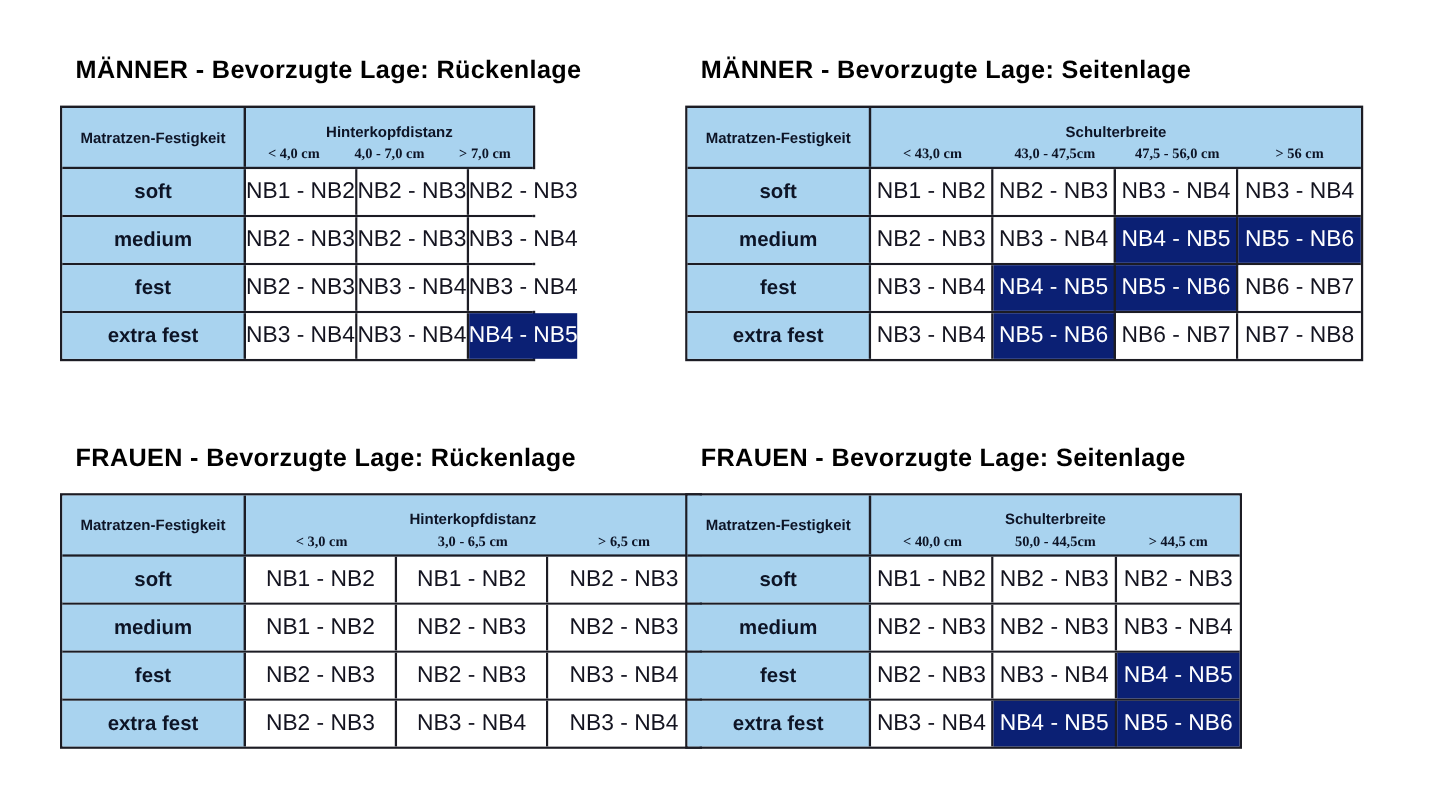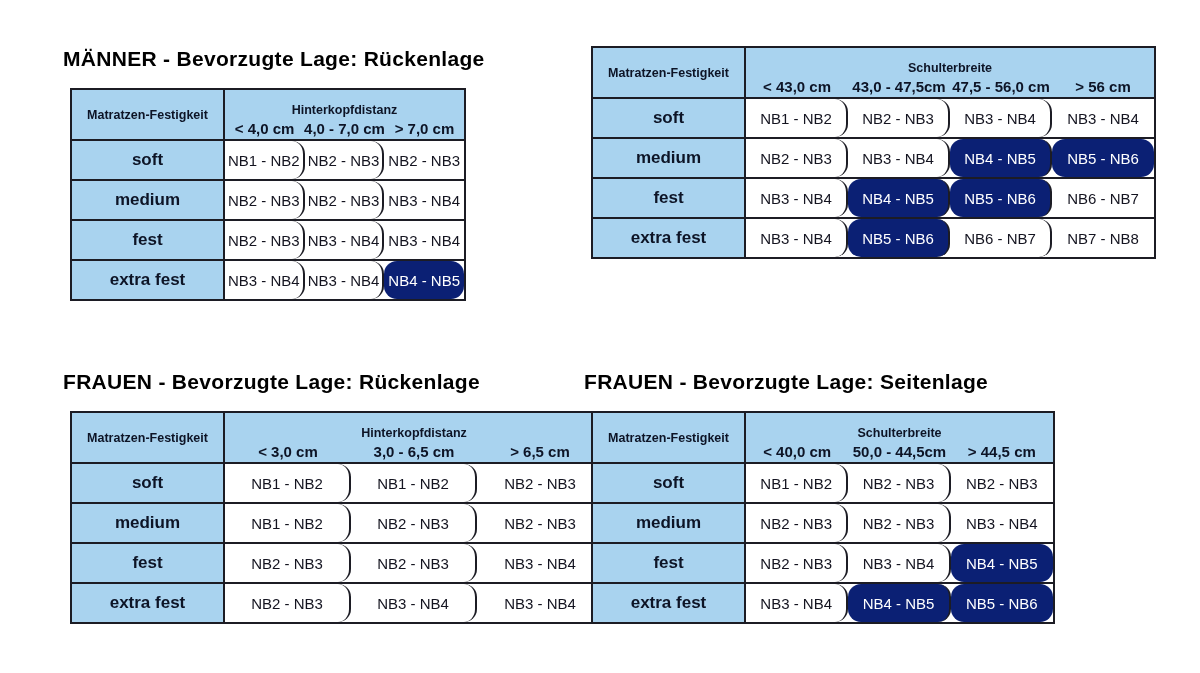--- a/index.html
+++ b/index.html
@@ -27,21 +27,20 @@
   #sec3{left:571px;top:369px;width:464px;}
 
   h2.tbl-title{
     margin:0 0 16px 13px;
     font-size:21px;line-height:26px;font-weight:bold;
     color:var(--titlecolor);letter-spacing:0.3px;white-space:nowrap;
   }
   .mtable{
     border:2px solid var(--border);
     width:100%;
-    margin-left:20px;
   }
   .band{
     display:flex;
     background:var(--lightblue);
     border-bottom:2px solid var(--border);
     height:51px;
   }
   .corner{
     width:153px;flex:0 0 153px;
     border-right:2px solid var(--border);
@@ -54,40 +53,39 @@
     padding-bottom:1px;
     font-weight:bold;font-size:12.5px;color:var(--headtext);
   }
   .ranges{
     height:22px;
     display:grid;
     grid-template-columns:repeat(var(--cols),1fr);
   }
   .range{
     display:flex;align-items:center;justify-content:center;
-    font-weight:bold;font-size:15px;color:var(--headtext);white-space:nowrap;
+    font-weight:bold;font-size:12px;color:var(--headtext);white-space:nowrap;font-family:Liberation Serif, serif;
   }
   .row{
     display:grid;
     grid-template-columns:153px repeat(var(--cols),1fr);
     height:38px;
   }
   .row + .row{border-top:2px solid var(--border);height:40px;}
   .cell-label{
     background:var(--lightblue);
     border-right:2px solid var(--border);
     display:flex;align-items:center;justify-content:center;
     font-weight:bold;font-size:17px;color:var(--headtext);
   }
   .cell{
     border-right:2px solid var(--border);
     display:flex;align-items:center;justify-content:center;
-    font-size:15px;color:var(--celltext);background:#ffffff;
+    font-size:19px;color:var(--celltext);background:#ffffff;
     white-space:nowrap;
-    border-radius:13px;
   }
   .cell:last-child{border-right:none;}
   .cell.hl{background:var(--navy);color:var(--hltext);}
 </style>
 </head>
 <body>
 
 <div>
 
   <section class="tbl-sec" id="sec0" style="--cols: 3;">
@@ -127,20 +125,21 @@
             <div class="cell-label">extra fest</div>
             <div class="cell">NB3 - NB4</div>
             <div class="cell">NB3 - NB4</div>
             <div class="cell hl">NB4 - NB5</div>
           </div>
         </div>
     </div>
   </section>
 
   <section class="tbl-sec" id="sec1" style="--cols: 4;">
+    <h2 class="tbl-title">MÄNNER - Bevorzugte Lage: Seitenlage</h2>
     <div class="mtable">
       <div class="band">
         <div class="corner">Matratzen-Festigkeit</div>
         <div class="band-right">
           <div class="group">Schulterbreite</div>
           <div class="ranges">
               <div class="range">&lt; 43,0 cm</div>
               <div class="range">43,0 - 47,5cm</div>
               <div class="range">47,5 - 56,0 cm</div>
               <div class="range">&gt; 56 cm</div>

